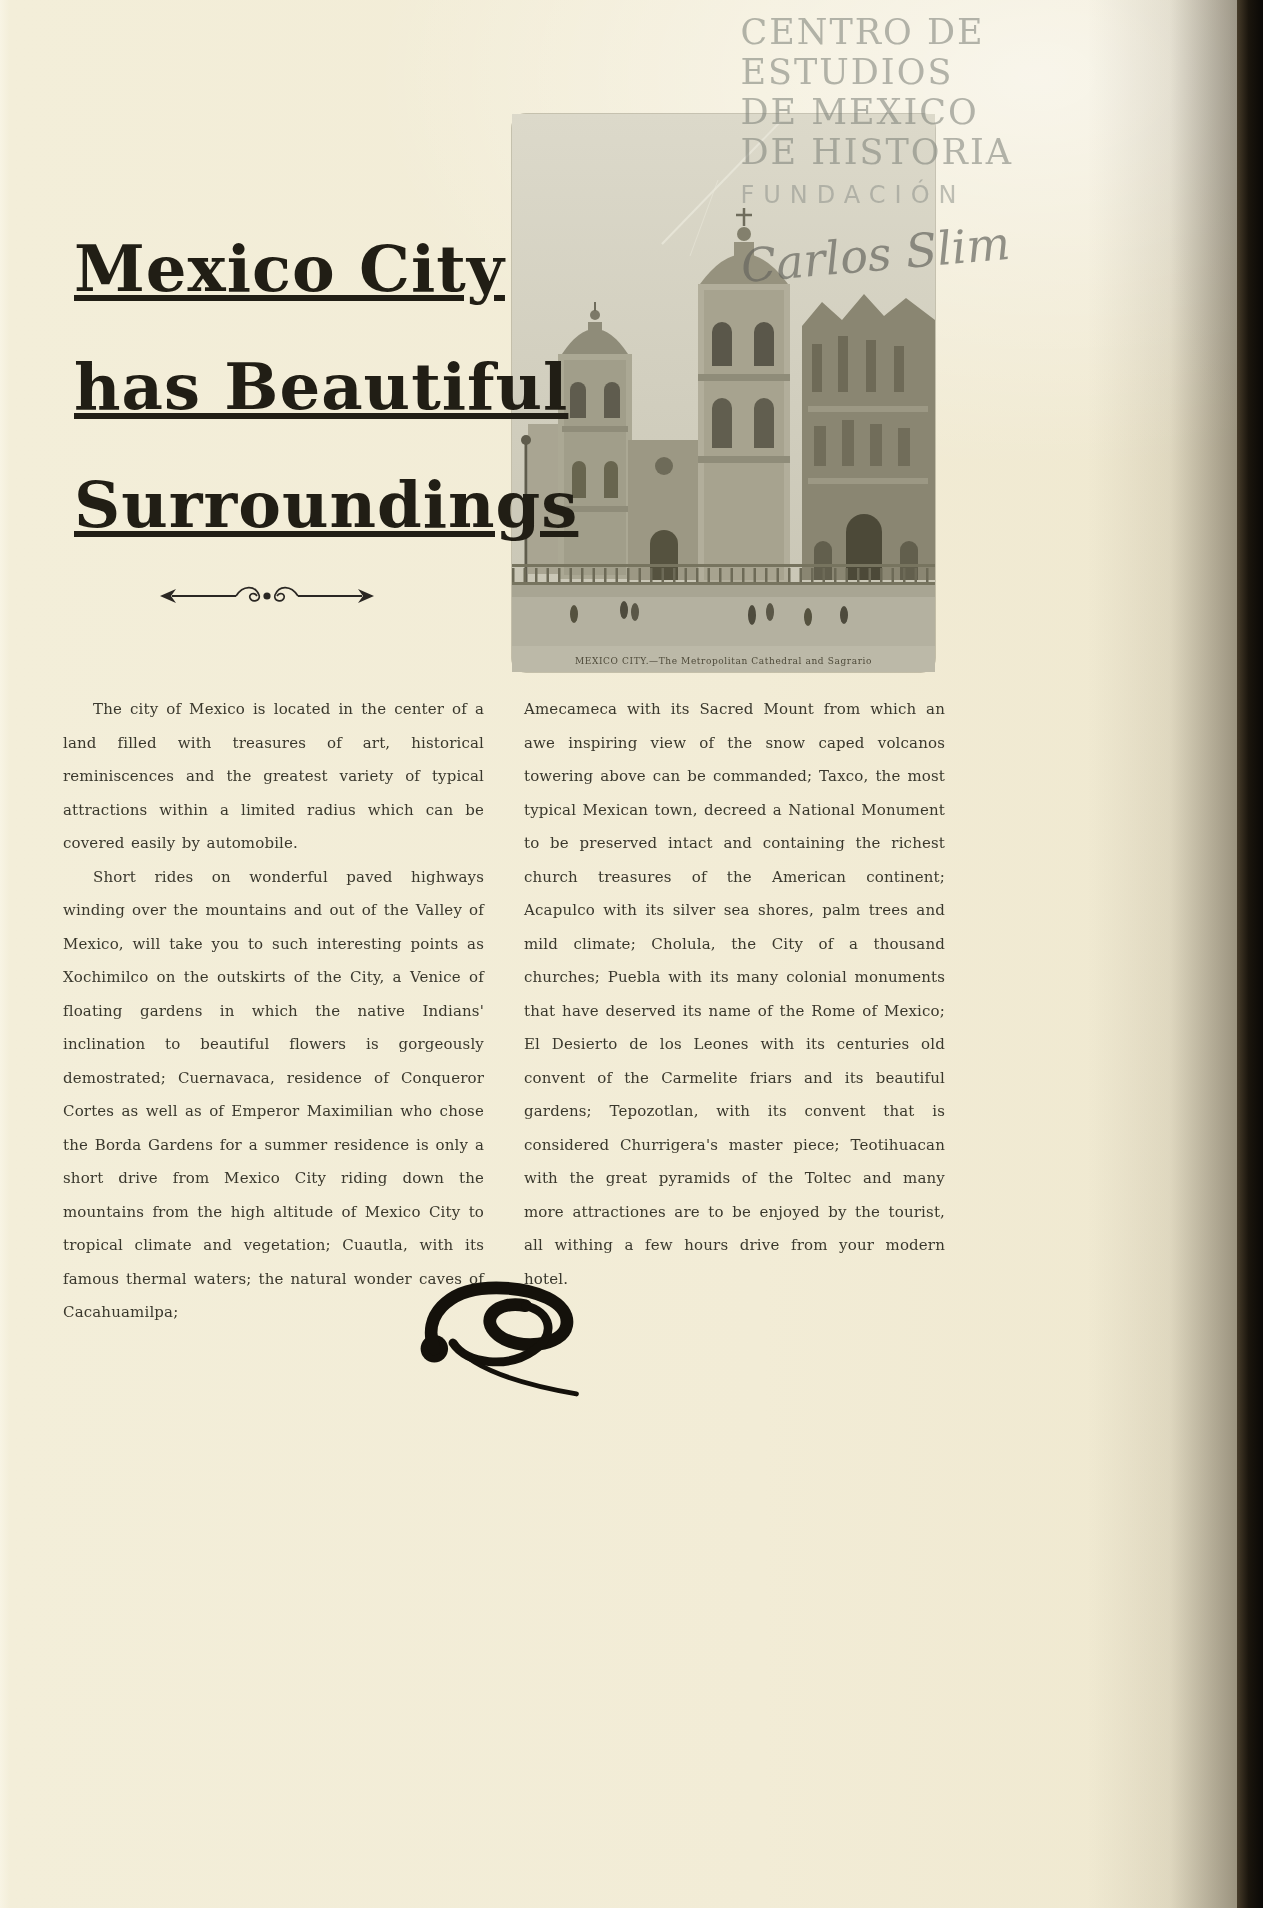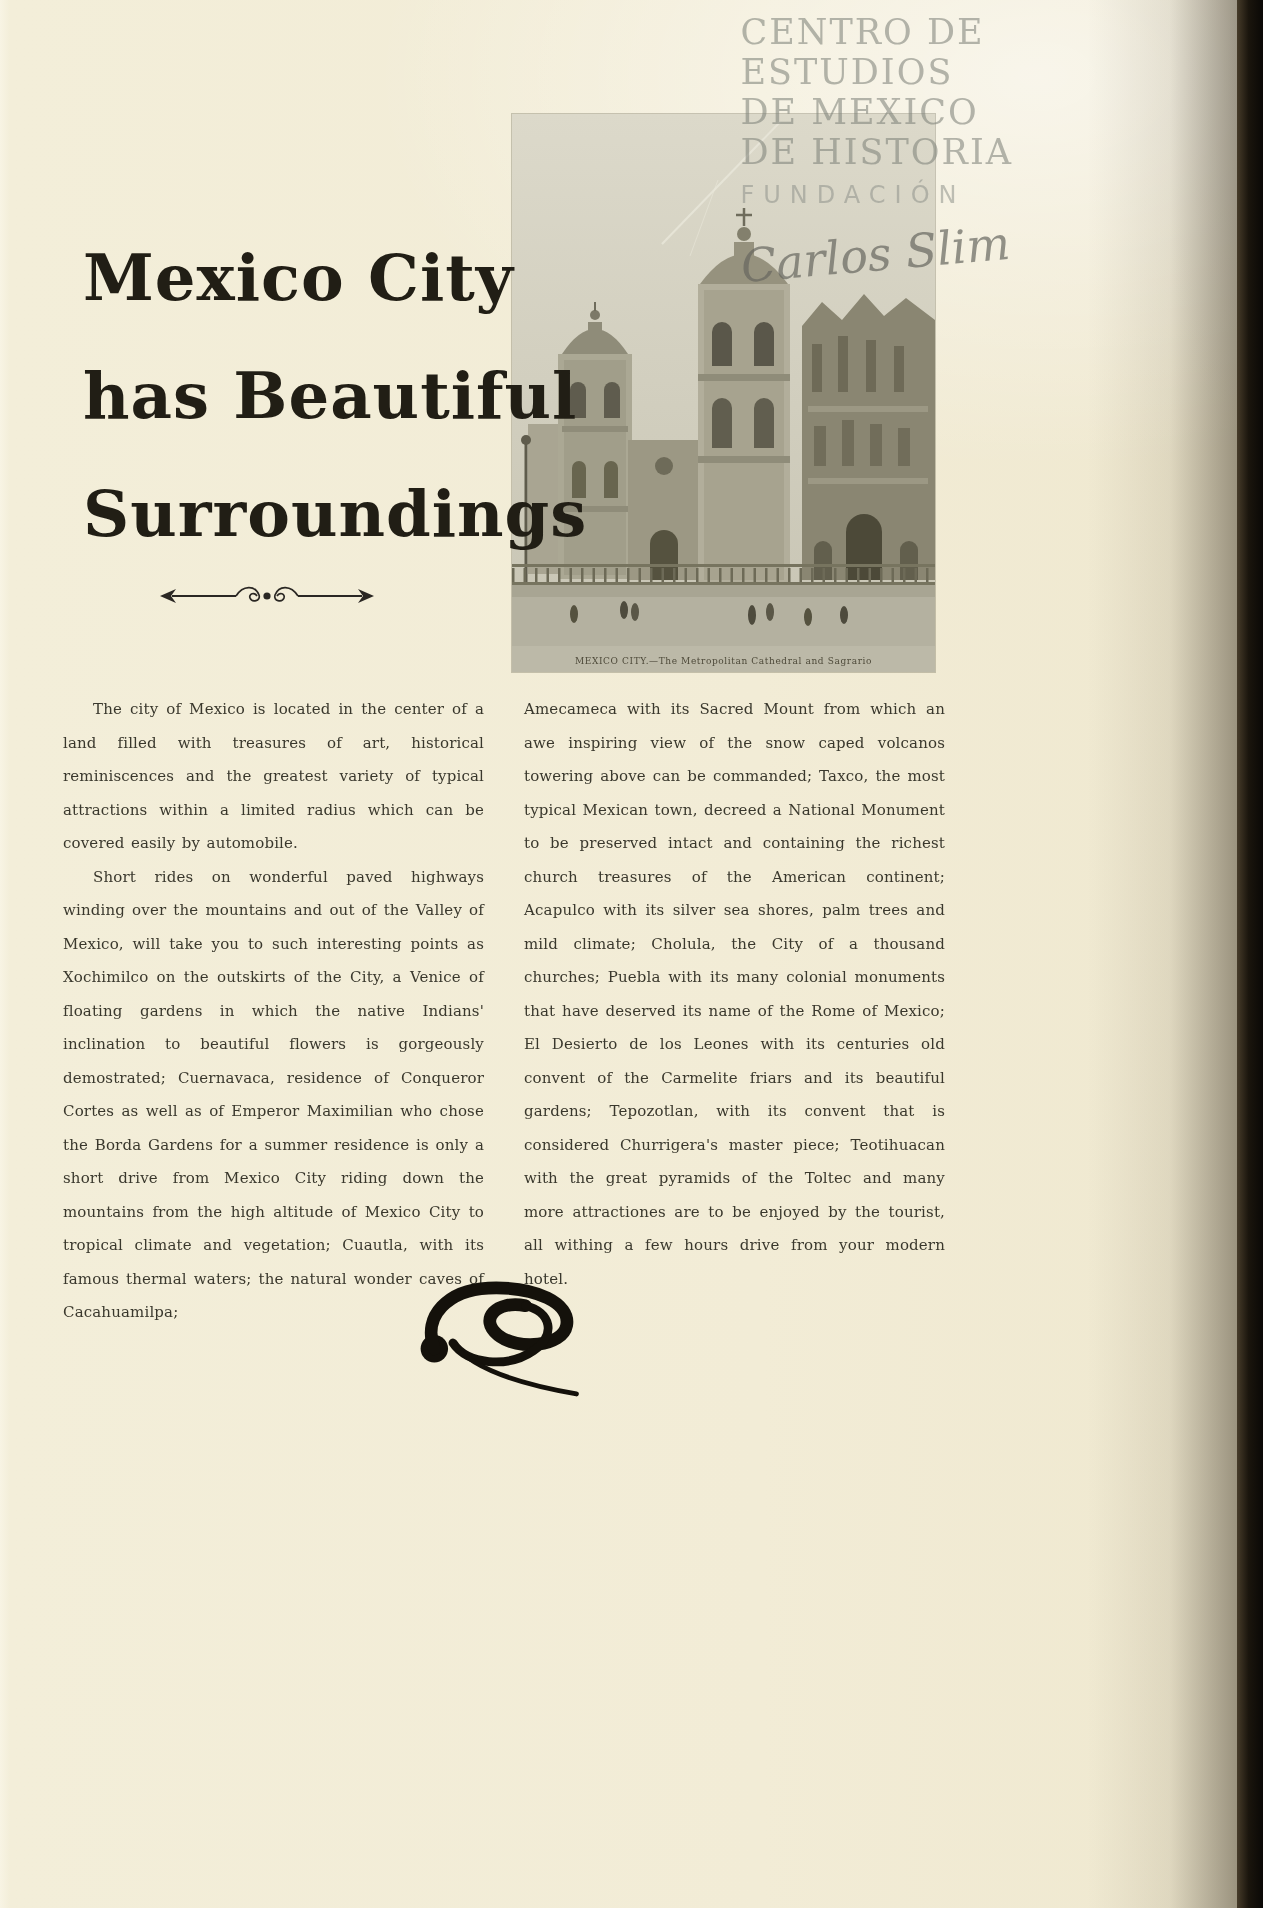--- a/index.html
+++ b/index.html
@@ -43,33 +43,33 @@
   .wm-signature{
     font-family:"DejaVu Serif","Liberation Serif",serif;
     font-style:italic;font-size:46px;line-height:52px;
     color:rgba(102,102,95,0.70);
     transform:rotate(-5deg);transform-origin:right center;
     margin-top:2px;margin-right:-6px;
   }
 
   
   .title{
-    position:absolute;left:74px;top:210px;margin:9px;z-index:3;
+    position:absolute;left:74px;top:210px;margin:0;z-index:3;
     font-weight:bold;font-size:64px;line-height:118px;
-    letter-spacing:1px;color:#211e15;
+    letter-spacing:1px;color:#211e15;text-decoration:underline;
   }
   .t-line{display:block;white-space:nowrap;}
 
   .divider{position:absolute;left:158px;top:582px;width:218px;height:28px;z-index:3;}
   .divider svg{display:block;width:100%;height:100%;}
 
   
   .photo{
     position:absolute;left:512px;top:114px;width:423px;height:558px;margin:0;z-index:2;
-    background:#14b8a6;box-shadow:0 0 0 1px rgba(90,85,65,0.30);
+    background:#14b8a6;box-shadow:0 0 0 1px rgba(90,85,65,0.30);border-radius:14px;
   }
   .photo svg{display:block;width:100%;height:100%;}
   .caption{
     position:absolute;left:0;right:0;bottom:6px;
     text-align:center;font-size:9px;letter-spacing:0.6px;color:#4e4a3a;
   }
 
   
   .col{
     position:absolute;top:693px;width:421px;z-index:3;

